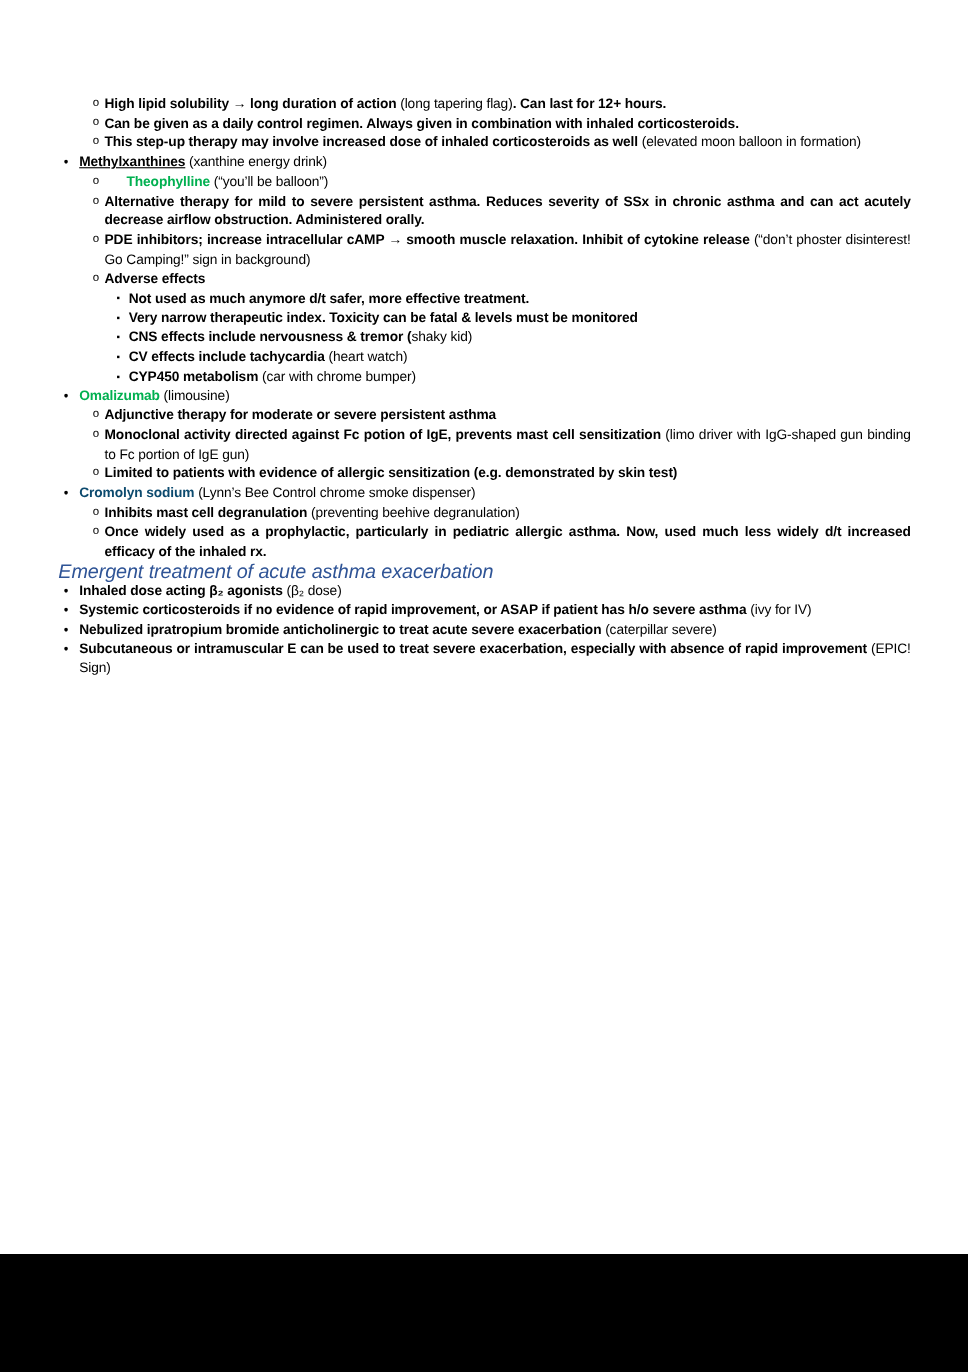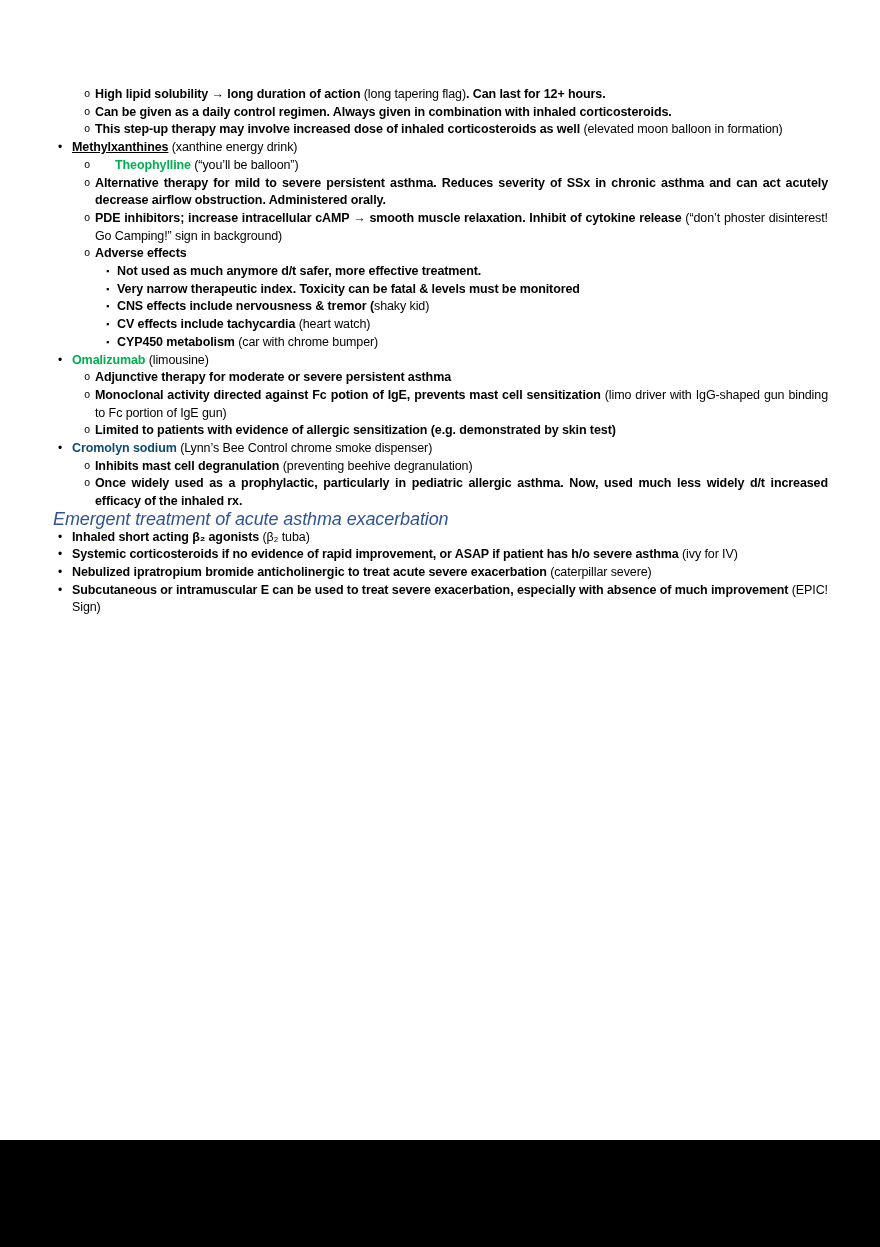--- a/index.html
+++ b/index.html
@@ -64,19 +64,19 @@
       <div class="item lvl3"><span class="marker m3">▪</span><span class="b">CV effects include tachycardia </span><span class="r">(heart watch)</span></div>
       <div class="item lvl3"><span class="marker m3">▪</span><span class="b">CYP450 metabolism </span><span class="r">(car with chrome bumper)</span></div>
       <div class="item lvl1"><span class="marker m1">•</span><span class="b" style="color: rgb(0, 176, 80); text-align: right;">Omalizumab</span><span class="r"> (limousine)</span></div>
       <div class="item lvl2"><span class="marker m2">o</span><span class="b">Adjunctive therapy for moderate or severe persistent asthma</span></div>
       <div class="item lvl2 just"><span class="marker m2">o</span><span class="b">Monoclonal activity directed against Fc potion of IgE, prevents mast cell sensitization </span><span class="r">(limo driver with IgG-shaped gun binding to Fc portion of IgE gun)</span></div>
       <div class="item lvl2"><span class="marker m2">o</span><span class="b">Limited to patients with evidence of allergic sensitization (e.g. demonstrated by skin test)</span></div>
       <div class="item lvl1"><span class="marker m1">•</span><span class="b" style="color: #0c4a6e;">Cromolyn sodium</span><span class="r"> (Lynn’s Bee Control chrome smoke dispenser)</span></div>
       <div class="item lvl2"><span class="marker m2">o</span><span class="b">Inhibits mast cell degranulation </span><span class="r">(preventing beehive degranulation)</span></div>
       <div class="item lvl2 just"><span class="marker m2">o</span><span class="b">Once widely used as a prophylactic, particularly in pediatric allergic asthma. Now, used much less widely d/t increased efficacy of the inhaled rx.</span></div>
       <div class="heading" style="color: rgb(47, 84, 150);">Emergent treatment of acute asthma exacerbation</div>
-      <div class="item lvl1"><span class="marker m1">•</span><span class="b">Inhaled short acting β₂ agonists </span><span class="r">(β₂ tuba)</span></div>
+      <div class="item lvl1"><span class="marker m1">•</span><span class="b">Inhaled dose acting β₂ agonists </span><span class="r">(β₂ dose)</span></div>
       <div class="item lvl1"><span class="marker m1">•</span><span class="b">Systemic corticosteroids if no evidence of rapid improvement, or ASAP if patient has h/o severe asthma </span><span class="r">(ivy for IV)</span></div>
       <div class="item lvl1"><span class="marker m1">•</span><span class="b">Nebulized ipratropium bromide anticholinergic to treat acute severe exacerbation </span><span class="r">(caterpillar severe)</span></div>
-      <div class="item lvl1 just"><span class="marker m1">•</span><span class="b">Subcutaneous or intramuscular E can be used to treat severe exacerbation, especially with absence of much improvement </span><span class="r">(EPIC! Sign)</span></div>
+      <div class="item lvl1 just"><span class="marker m1">•</span><span class="b">Subcutaneous or intramuscular E can be used to treat severe exacerbation, especially with absence of rapid improvement </span><span class="r">(EPIC! Sign)</span></div>
     </div>
   <div class="bottom-bar" style="background: rgb(0, 0, 0);"></div>
 </div>
 
 </body></html>

